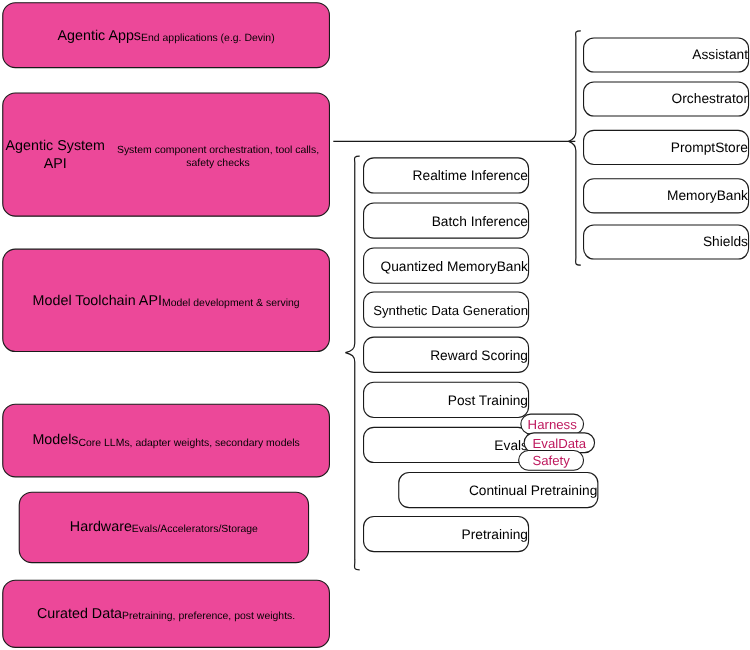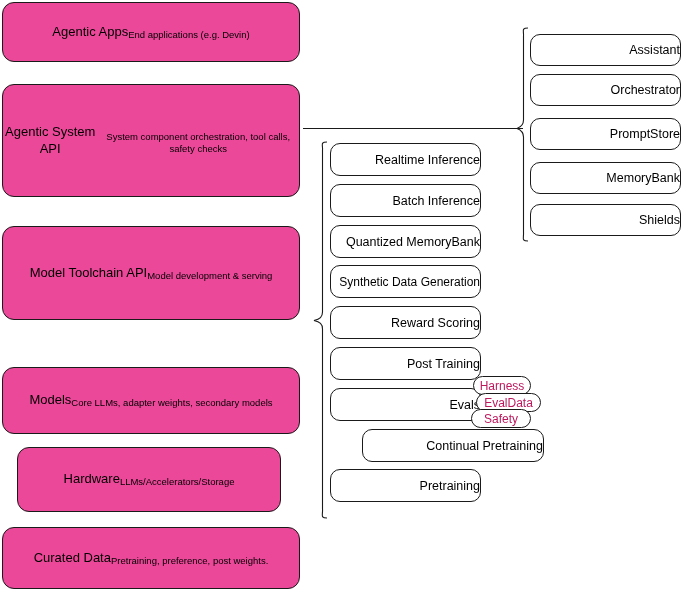--- a/index.html
+++ b/index.html
@@ -103,21 +103,21 @@
     <div class="subtitle">Model development &amp; serving</div>
   </div>
 
   <div class="box" style="left:2px; top:367px; width:298px; height:67px;">
     <div class="title">Models</div>
     <div class="subtitle">Core LLMs, adapter weights, secondary models</div>
   </div>
 
   <div class="box" style="left:17px; top:447px; width:264px; height:65px;">
     <div class="title">Hardware</div>
-    <div class="subtitle">LLMs/Accelerators/Storage</div>
+    <div class="subtitle">Evals/Accelerators/Storage</div>
   </div>
 
   <div class="box" style="left:2px; top:527px; width:298px; height:62px;">
     <div class="title">Curated Data</div>
     <div class="subtitle">Pretraining, preference, post weights.</div>
   </div>
 
   <div class="mbox" style="left:330px; top:143px; width:151px; height:33px;">
     <span>Realtime Inference</span>
   </div>

